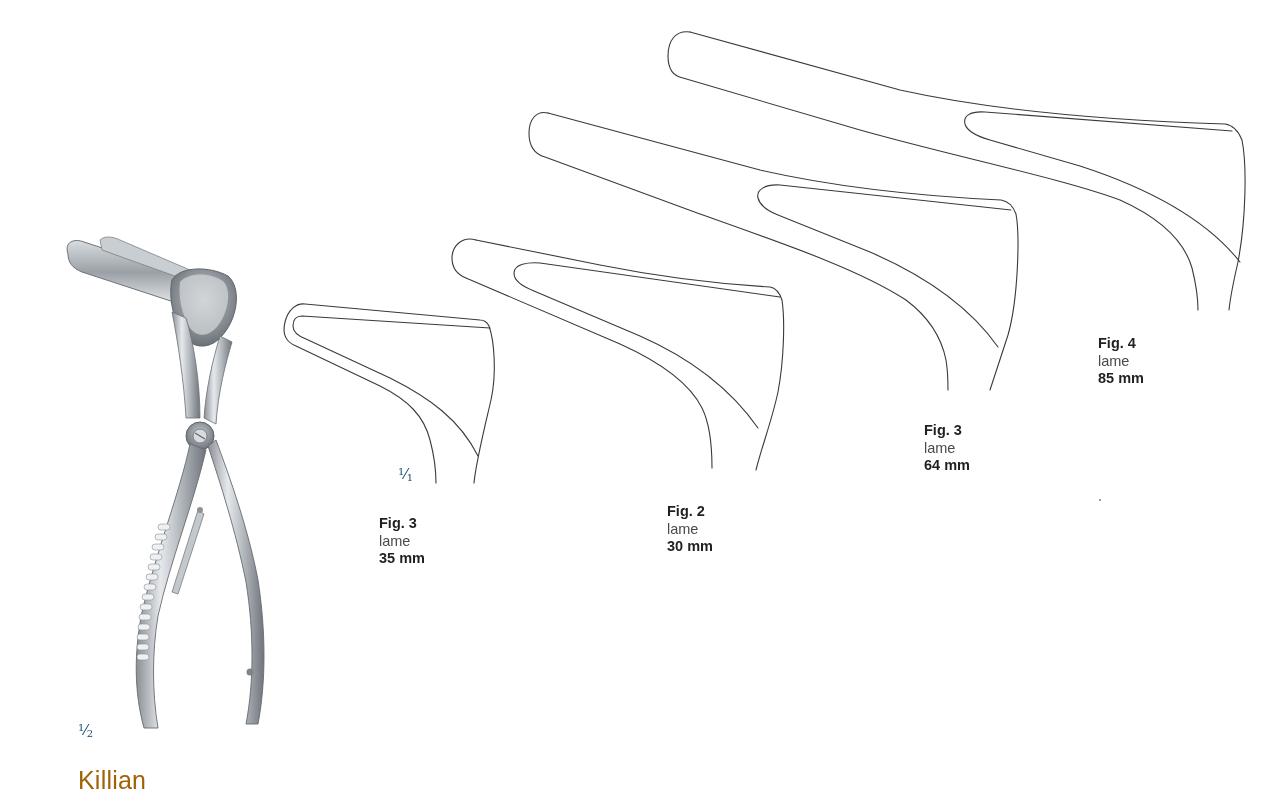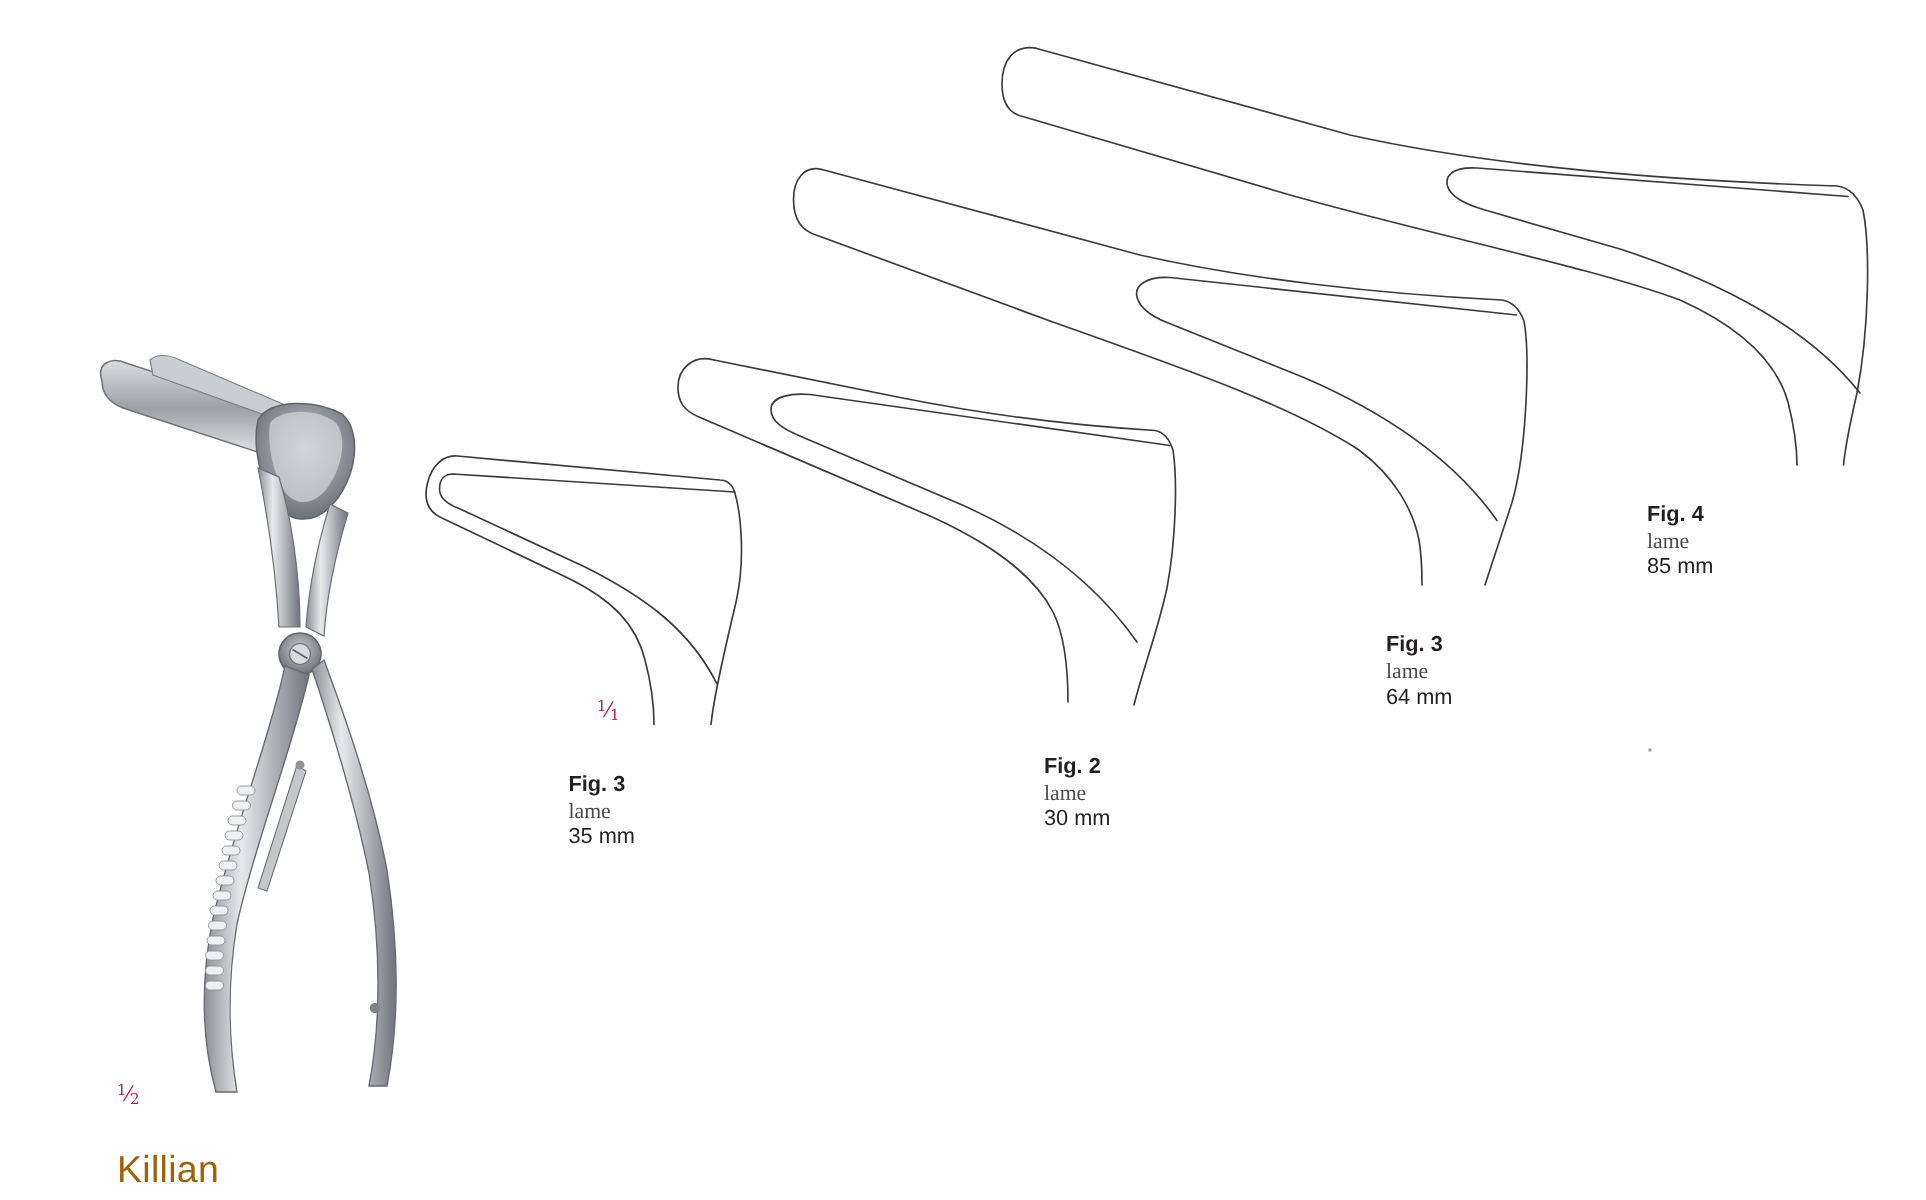--- a/index.html
+++ b/index.html
@@ -2,23 +2,23 @@
 <html><head>
 <meta charset="utf-8">
 <style>
   html, body { margin:0; padding:0; background:#ffffff; }
   body { width:1284px; height:800px; position:relative; overflow:hidden;
          font-family:"Liberation Sans", sans-serif; color:#231f20; }
   .drawings { position:absolute; left:0; top:0; width:1284px; height:800px; }
   .drawings path { fill:none; stroke:#3a3a3a; stroke-width:1.1; stroke-linecap:round; stroke-linejoin:round; }
   .fig-label { position:absolute; line-height:1.22; font-size:14px; }
   .fig-label .fig-title { font-weight:bold; font-family:Liberation Sans, sans-serif; font-size:14.5px; }
-  .fig-label .fig-word { color:#4a4a4a; font-size:14.5px;font-family:Liberation Serif, serif; }
-  .fig-label .fig-size { font-weight:normal; font-size:14.5px; }
-  .scale { position:absolute; font-family:"DejaVu Serif", serif; font-size:14px; color:#be185d; }
+  .fig-label .fig-word { color:#4a4a4a; font-size:14.5px; }
+  .fig-label .fig-size { font-weight:bold; font-size:14.5px; }
+  .scale { position:absolute; font-family:"DejaVu Serif", serif; font-size:14px; color:#0c4a6e; }
   .scale sup { font-size:10px; vertical-align:4px; }
   .scale sub { font-size:10px; vertical-align:-2px; }
   .title { position:absolute; left:78px; top:766px; font-size:25px; color:#a16207; letter-spacing:0.2px; }
   .photo { position:absolute; left:60px; top:232px; width:220px; height:500px; }
   .dot { position:absolute; left:1099px; top:499px; width:2px; height:2px; background:#9a9a9a; }
 </style>
 </head>
 <body>
 
 <svg class="photo" viewBox="0 0 220 500" xmlns="http://www.w3.org/2000/svg">
@@ -110,21 +110,21 @@
 </div>
 <div class="scale" style="left:78px; top:722px;">
   <sup>1</sup>⁄<sub>2</sub>
 </div>
 
 <div class="fig-label" style="left:379px; top:515px;">
   <div class="fig-title">Fig. 3</div>
   <div class="fig-word">lame</div>
   <div class="fig-size">35 mm</div>
 </div>
-<div class="fig-label" style="left:696px; top:503px;">
+<div class="fig-label" style="left:667px; top:503px;">
   <div class="fig-title">Fig. 2</div>
   <div class="fig-word">lame</div>
   <div class="fig-size">30 mm</div>
 </div>
 <div class="fig-label" style="left:924px; top:422px;">
   <div class="fig-title">Fig. 3</div>
   <div class="fig-word">lame</div>
   <div class="fig-size">64 mm</div>
 </div>
 <div class="fig-label" style="left:1098px; top:335px;">

